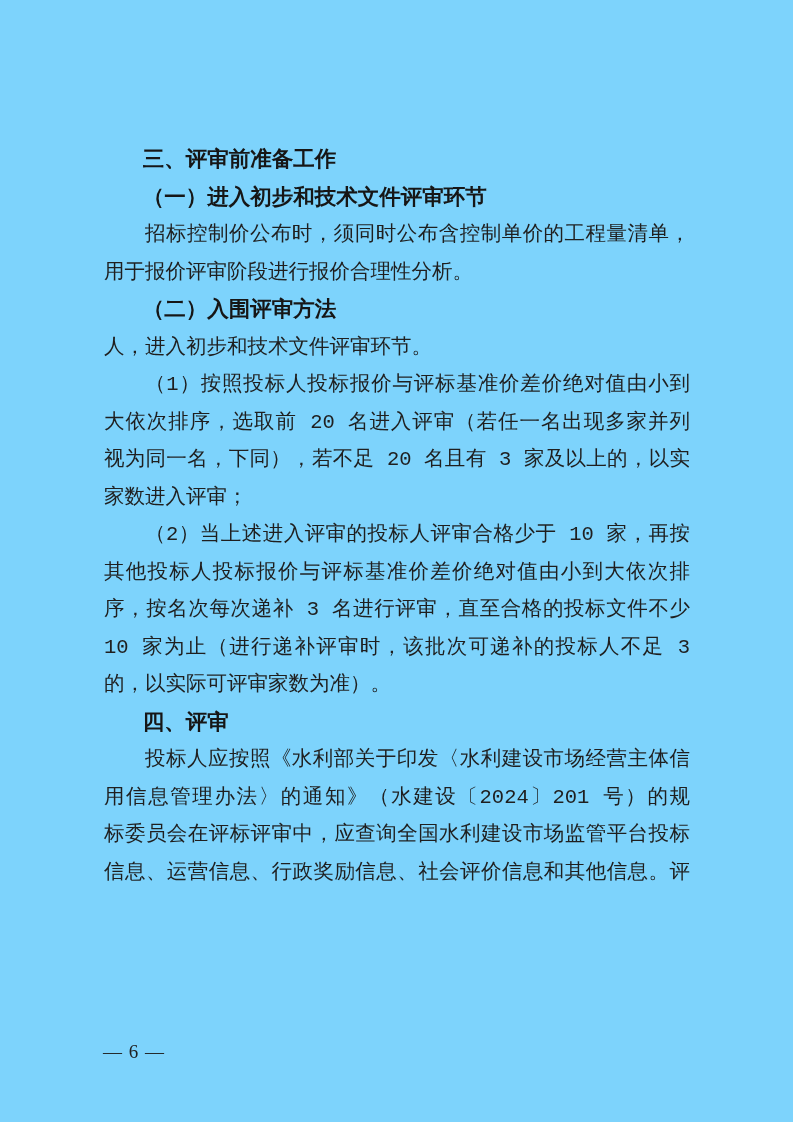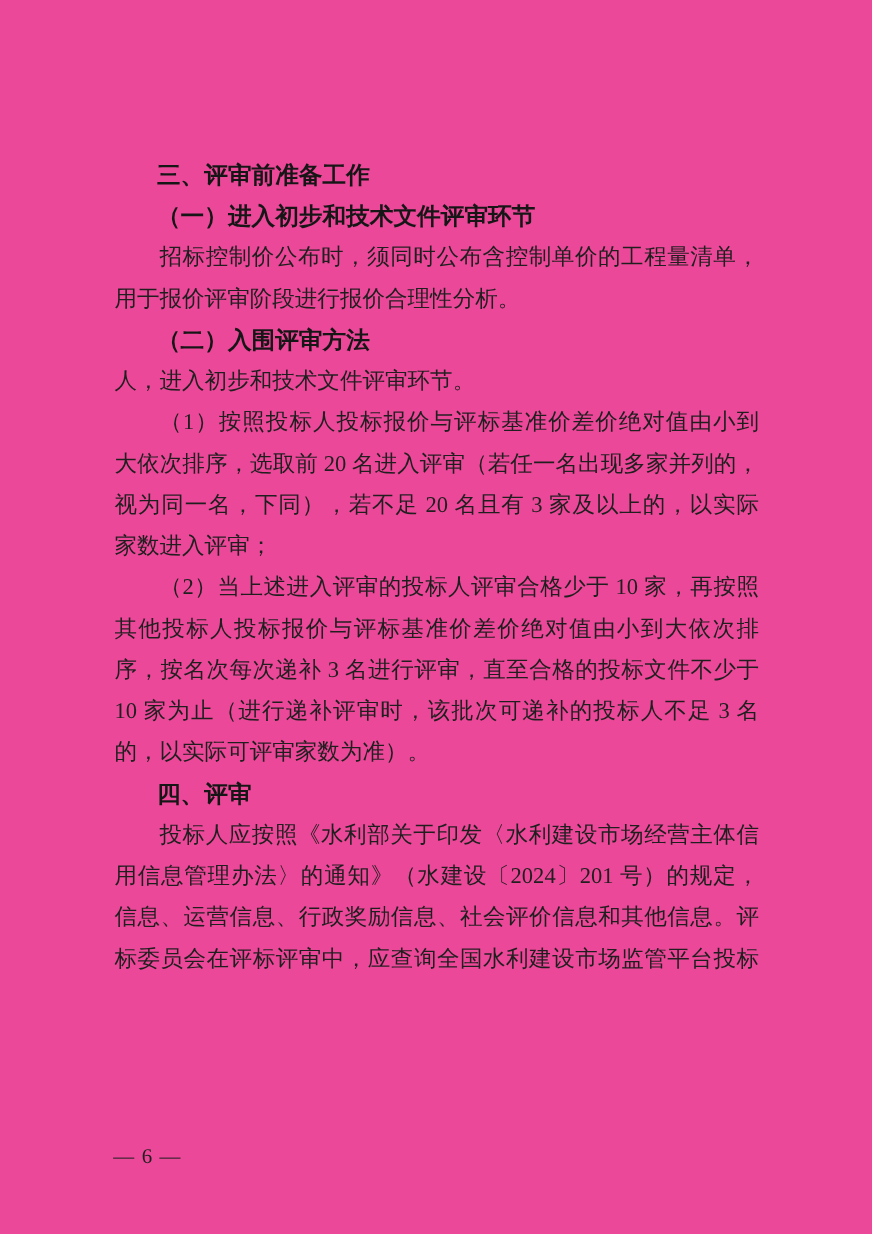--- a/index.html
+++ b/index.html
@@ -4,21 +4,21 @@
 <style>
   html, body {
     margin: 0;
     padding: 0;
     background: #ffffff;
   }
   .page {
     position: relative;
     width: 793px;
     height: 1122px;
-    background: #ec4899;
+    background: #7dd3fc;
     overflow: hidden;
     font-family: "Liberation Serif", "DejaVu Serif", serif;
     color: #1f1f1f;
   }
   .content {
     position: absolute;
     left: 104px;
     top: 141px;
     width: 586px;
   }
@@ -38,21 +38,21 @@
     text-indent: 2em;
   }
   .line.heading {
     font-family: "Liberation Sans", "DejaVu Sans", sans-serif;
     font-weight: 700;
     font-size: 21.5px;
     color: #161616;
     text-indent: 1.8em;
   }
   .line.body {
-    font-family: Liberation Serif, serif;
+    font-family: Liberation Mono, monospace;
   }
   .page-number {
     position: absolute;
     left: 103px;
     top: 1039px;
     font-family: "Liberation Serif", "DejaVu Serif", serif;
     font-size: 19px;
     line-height: 26px;
     color: #1f1f1f;
     letter-spacing: 1px;
@@ -74,17 +74,17 @@
       <div class="line body just">视为同一名，下同），若不足 20 名且有 3 家及以上的，以实际</div>
       <div class="line body">家数进入评审；</div>
       <div class="line body indent just">（2）当上述进入评审的投标人评审合格少于 10 家，再按照</div>
       <div class="line body just">其他投标人投标报价与评标基准价差价绝对值由小到大依次排</div>
       <div class="line body just">序，按名次每次递补 3 名进行评审，直至合格的投标文件不少于</div>
       <div class="line body just">10 家为止（进行递补评审时，该批次可递补的投标人不足 3 名</div>
       <div class="line body">的，以实际可评审家数为准）。</div>
       <div class="line heading indent">四、评审</div>
       <div class="line body indent just">投标人应按照《水利部关于印发〈水利建设市场经营主体信</div>
       <div class="line body just">用信息管理办法〉的通知》（水建设〔2024〕201 号）的规定，</div>
+      <div class="line body just">标委员会在评标评审中，应查询全国水利建设市场监管平台投标</div>
       <div class="line body just">信息、运营信息、行政奖励信息、社会评价信息和其他信息。评</div>
-      <div class="line body just">标委员会在评标评审中，应查询全国水利建设市场监管平台投标</div>
     </div>
   <div class="page-number">— 6 —</div>
 </div>
 
 </body></html>

